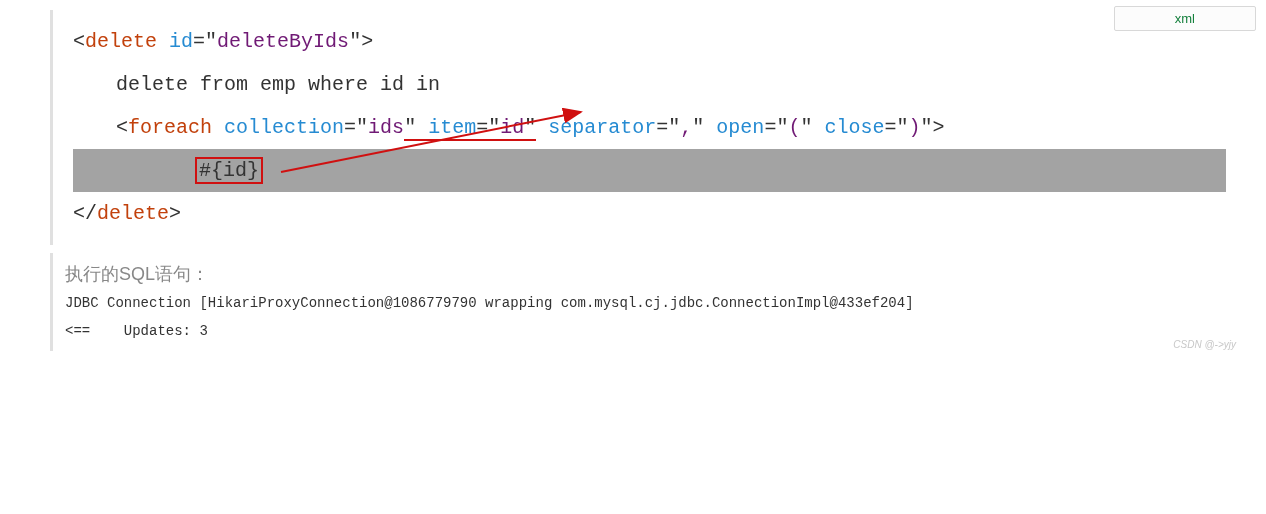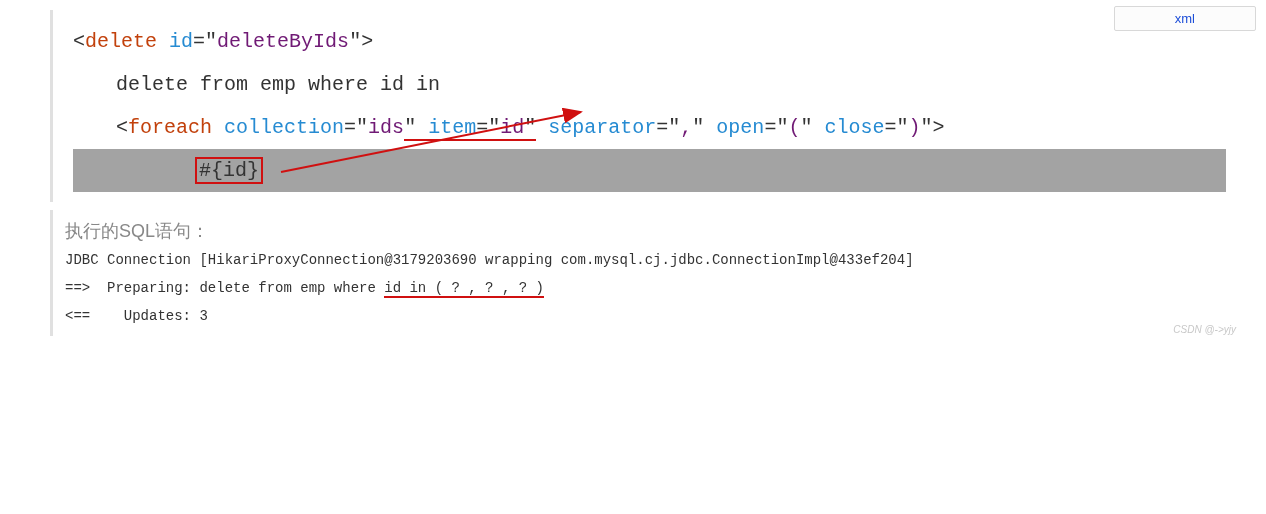--- a/index.html
+++ b/index.html
@@ -21,21 +21,21 @@
       margin-bottom: 8px;
     }
     .lang-badge {
       position: absolute;
       top: 6px;
       right: 10px;
       border: 1px solid #d8d8d8;
       background: #fcfcfc;
       padding: 4px 60px;
       font-size: 13px;
-      color: #1d4ed8;
+      color: #15803d;
       font-family: Arial, sans-serif;
       border-radius: 2px;
     }
     .code-line {
       font-size: 20px;
       line-height: 43px;
       white-space: pre;
       font-family: Consolas, Monaco, "Courier New", monospace;
       color: #333;
     }
@@ -108,23 +108,23 @@
 
     <div class="code-line"><span class="punct">&lt;</span><span class="tag">delete</span><span> </span><span class="attr">id</span><span class="punct">=</span><span class="punct">"</span><span class="str">deleteByIds</span><span class="punct">"</span><span class="punct">&gt;</span></div>
 
     <div class="code-line indent1"><span class="txt">delete from emp where id in</span></div>
 
     <div class="code-line indent1"><span class="punct">&lt;</span><span class="tag">foreach</span> <span class="attr">collection</span><span class="punct">=</span><span class="punct">"</span><span class="str">ids</span><span class="punct underline-red">"</span><span class="underline-red"> </span><span class="attr underline-red">item</span><span class="punct underline-red">=</span><span class="punct underline-red">"</span><span class="str underline-red">id</span><span class="punct underline-red">"</span> <span class="attr">separator</span><span class="punct">=</span><span class="punct">"</span><span class="str">,</span><span class="punct">"</span> <span class="attr">open</span><span class="punct">=</span><span class="punct">"</span><span class="str">(</span><span class="punct">"</span> <span class="attr">close</span><span class="punct">=</span><span class="punct">"</span><span class="str">)</span><span class="punct">"</span><span class="punct">&gt;</span></div>
 
     <div class="code-line indent2 highlight-line">   <span class="boxed txt">#{id}</span></div>
 
 
+    <div class="code-line"><span class="punct">&lt;/</span><span class="tag">delete</span><span class="punct">&gt;</span></div>
   </div>
 
   <div class="output-block">
     <div class="out-label">执行的SQL语句：</div>
-    <div class="out-line">JDBC Connection [HikariProxyConnection@3179203690 wrapping com.mysql.cj.jdbc.ConnectionImpl@433ef204]</div>
-    <div class="out-line"><span>==&gt;  Preparing: delete from emp where </span><span class="underline-red">id in ( ? , ? , ? )</span></div>
+    <div class="out-line">JDBC Connection [HikariProxyConnection@1086779790 wrapping com.mysql.cj.jdbc.ConnectionImpl@433ef204]</div>
     <div class="out-line">&lt;==    Updates: 3</div>
   </div>
 
   <div class="watermark">CSDN @-&gt;yjy</div>
 </div>
 
 </body></html>

